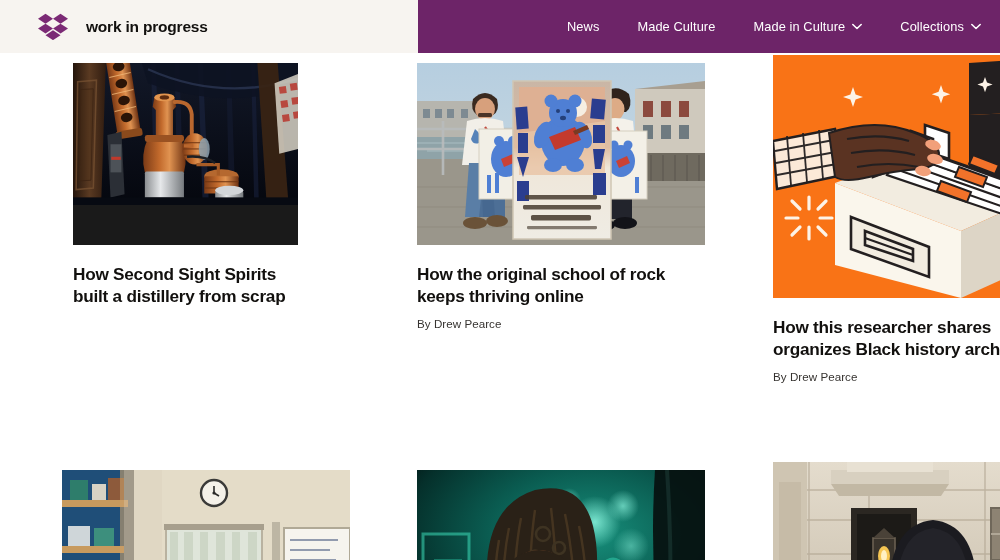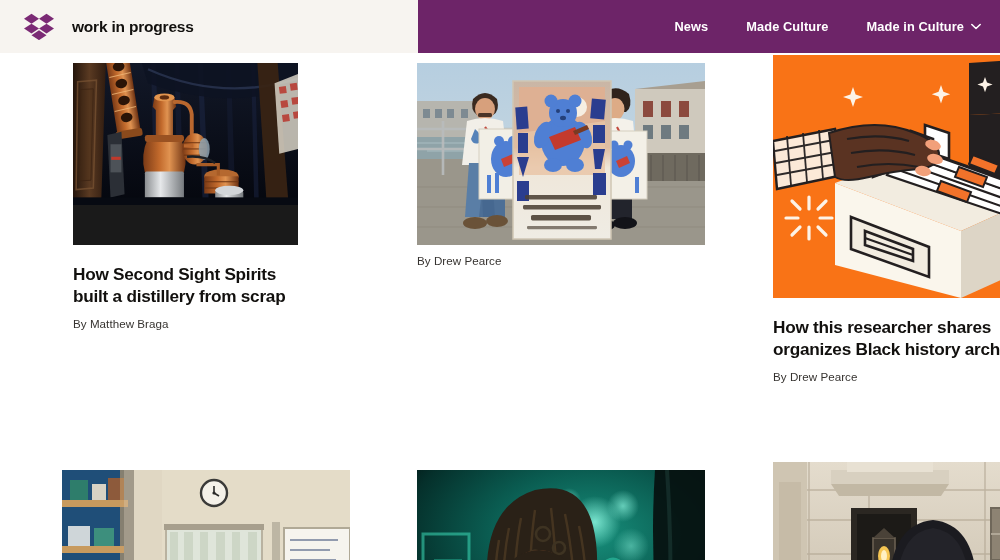--- a/index.html
+++ b/index.html
@@ -14,21 +14,21 @@
   
   .header {
     position: absolute; top: 0; left: 0;
     width: 1000px; height: 53px;
     display: flex;
   }
   .brand-zone {
     width: 418px; height: 53px;
     background: #f7f4f0;
     display: flex; align-items: center;
-    padding-left: 24px;
+    padding-left: 38px;
     gap: 18px;
   }
   .logo-mark { width: 30px; height: 27px; display: block; flex: none; }
   .brand-title {
     font-size: 15.5px;
     font-weight: 700;
     color: #12100e;
     letter-spacing: -0.2px;
     white-space: nowrap;
   }
@@ -40,21 +40,21 @@
     padding-right: 0px;
     overflow: hidden;
   }
   .nav-list { display: flex; align-items: center; gap: 0px; height: 53px; }
   .nav-item {
     display: flex; align-items: center; gap: 7px;
     padding: 0 19px;
     height: 53px;
     color: #ffffff;
     font-size: 12.8px;
-    font-weight: 700;
+    font-weight: 400;
     white-space: nowrap;
     cursor: pointer;
     letter-spacing: 0.1px;
   }
   .chev { display: block; width: 10px; height: 7px; flex: none; }
 
   
   .grid {
     position: absolute; top: 53px; left: 0;
     width: 1000px; height: 507px;
@@ -147,20 +147,26 @@
         <span>Made Culture</span>
       </div>
 
       <div class="nav-item">
         <span>Made in Culture</span>
         <svg class="chev" viewBox="0 0 12 8">
           <path d="M1,1.6 L6,6.4 L11,1.6" fill="none" stroke="#ffffff" stroke-width="1.9" stroke-linecap="round" stroke-linejoin="round"></path>
         </svg>
       </div>
 
+      <div class="nav-item">
+        <span>Collections</span>
+        <svg class="chev" viewBox="0 0 12 8">
+          <path d="M1,1.6 L6,6.4 L11,1.6" fill="none" stroke="#ffffff" stroke-width="1.9" stroke-linecap="round" stroke-linejoin="round"></path>
+        </svg>
+      </div>
 
 
     </div>
   </nav>
 </div>
 
 <div class="grid">
 
   <article class="card c1">
     <div class="thumb">
@@ -266,21 +272,20 @@
         <ellipse cx="200" cy="163" rx="18" ry="6" fill="#d3d6d9"></ellipse>
 
         <path d="M158,130 L186,130 L186,144" fill="none" stroke="#a85c26" stroke-width="4"></path>
         <path d="M146,120 Q168,118 182,128" fill="none" stroke="#1c1f24" stroke-width="3"></path>
         <path d="M142,106 L154,106" stroke="#b9672e" stroke-width="4"></path>
 
         <rect x="0" y="172" width="288" height="10" fill="#070a12"></rect>
       </svg>
     </div>
     <h2 class="card-title">How Second Sight Spirits built a distillery from scrap</h2>
-    <div class="card-byline">By Matthew Braga</div>
   </article>
 
   <article class="card c2">
     <div class="thumb">
       <svg class="art art-bear" viewBox="0 0 288 182" preserveAspectRatio="none">
         <defs>
           <linearGradient id="sky2" x1="0" y1="0" x2="0" y2="1">
             <stop offset="0" stop-color="#b6cee0"></stop>
               <stop offset="1" stop-color="#cfdbe0"></stop>
           </linearGradient>
@@ -428,20 +433,21 @@
         </g>
 
         <g fill="#4b4034">
           <rect x="108" y="132" width="72" height="4.4" rx="1.4" opacity="0.88"></rect>
           <rect x="106" y="142" width="78" height="4.4" rx="1.4" opacity="0.88"></rect>
           <rect x="114" y="152" width="60" height="5.4" rx="1.6" opacity="0.9"></rect>
           <rect x="110" y="163" width="70" height="3.2" rx="1.1" opacity="0.66"></rect>
         </g>
       </svg>
     </div>
+    <h2 class="card-title">How the original school of rock keeps thriving online</h2>
     <div class="card-byline">By Drew Pearce</div>
   </article>
 
   <article class="card c3">
     <div class="thumb">
       <svg class="art art-cabinet" viewBox="0 0 288 243" preserveAspectRatio="none">
         <rect width="288" height="243" fill="#f97316"></rect>
 
         <g fill="#fdf3e7">
           <path d="M80,32 l2.6,7.4 l7.4,2.6 l-7.4,2.6 l-2.6,7.4 l-2.6,-7.4 l-7.4,-2.6 l7.4,-2.6 Z"></path>

